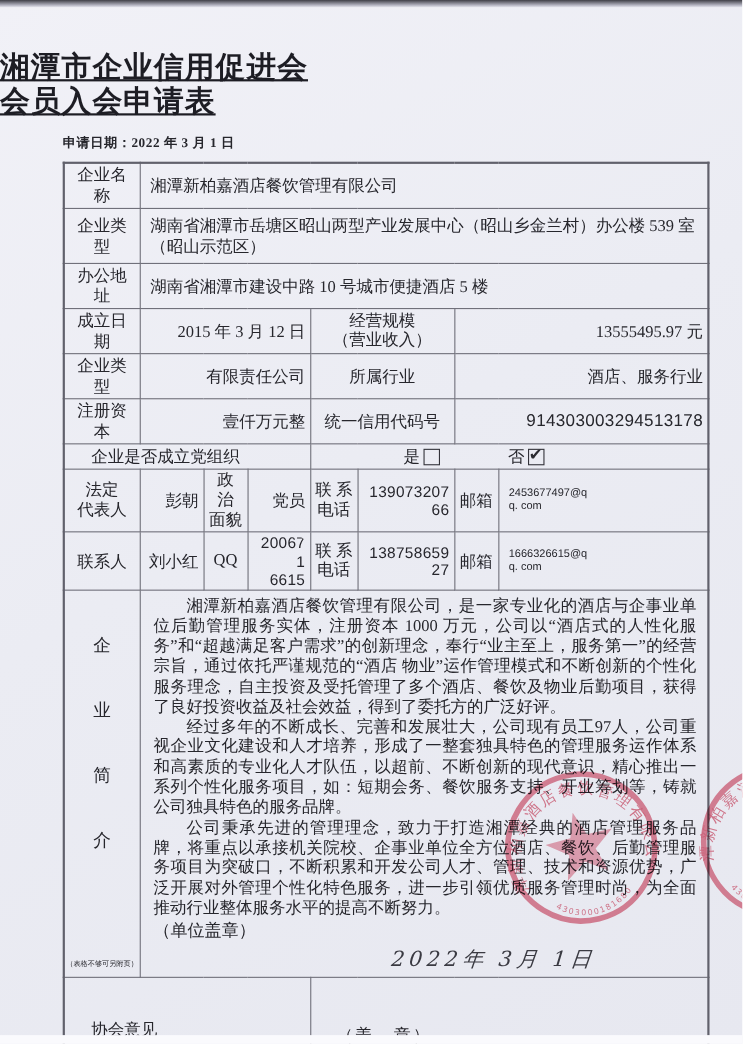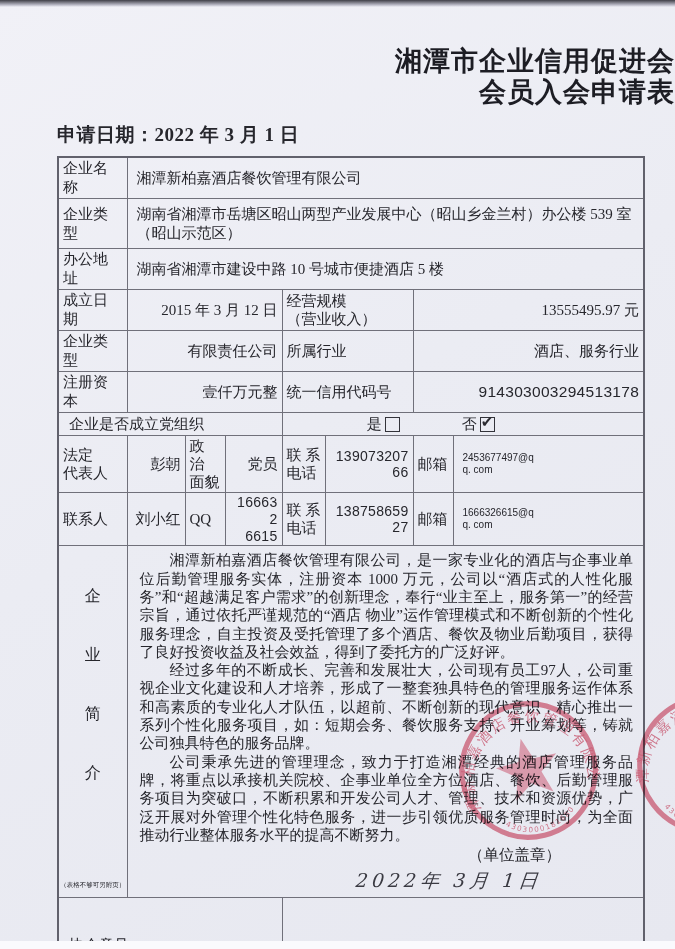--- a/index.html
+++ b/index.html
@@ -5,47 +5,47 @@
   html,body{margin:0;padding:0;}
   .sheet{
     position:relative;width:675px;height:949px;overflow:hidden;
     background:linear-gradient(150deg,#f1f1f7 0%,#ebecf3 45%,#e7e8f0 100%);
     font-family:"Liberation Serif","DejaVu Serif",serif;
     color:#26262c;
   }
   .scan-top{position:absolute;top:0;left:0;width:100%;height:7px;
     background:linear-gradient(#3f3f47,#b9b9c6 70%,rgba(233,233,241,0));}
   .scan-bottom{position:absolute;bottom:0;left:0;width:100%;height:8px;background:#fafafd;}
-  .title{margin-top:46px;text-align:right;font-weight:bold;font-size:27px;line-height:31px;
-    letter-spacing:1px;color:#1d1d24;}
-  .apply-line{margin:14px 0 0 57px;font-size:19px;font-weight:bold;letter-spacing:.5px;}
+  .title{margin-top:46px;text-align:left;font-weight:bold;font-size:27px;line-height:31px;
+    letter-spacing:1px;color:#1d1d24;text-decoration:underline;}
+  .apply-line{margin:14px 0 0 57px;font-size:12px;font-weight:bold;letter-spacing:.5px;}
   table.form{border-collapse:collapse;table-layout:fixed;width:586px;
     margin:8px 0 0 57px;border:2px solid #61616c;}
   td{border:1px solid #70707a;font-size:15px;padding:1px 4px;overflow:hidden;
     vertical-align:middle;word-break:break-all;}
-  td.lab{}
-  td.lab-left{text-align:left;padding-left:10px;}
+  td.lab{text-align:center;}
+  td.lab-left{text-align:left;padding-left:24px;}
   td.val-l{text-align:left;padding-left:9px;}
   td.val-c{text-align:right;}
   .preline{white-space:pre-line;line-height:1.2;}
   .num{font-family:"Liberation Sans","DejaVu Sans",sans-serif;font-size:14px;letter-spacing:.3px;border-radius:18px;}
   .email{font-family:"Liberation Sans","DejaVu Sans",sans-serif;font-size:10px;line-height:1.25;}
   
   .cb-row{display:flex;justify-content:center;gap:62px;align-items:center;transform:translateX(-32px);}
   .cb-item{display:flex;align-items:center;gap:3px;}
   .cb{position:relative;display:inline-block;width:13px;height:13px;border:1.5px solid #33333a;background:transparent;}
   .cb.checked::after{content:"✔";position:absolute;top:-5px;left:0px;font-size:15px;color:#2a2a30;}
   
   .v-label{display:flex;flex-direction:column;align-items:center;height:100%;}
   .v-label .ch{margin-top:38px;font-size:16px;}
   .v-label .ch:first-child{margin-top:38px;}
   .v-note{margin-top:auto;margin-bottom:6px;font-size:6.5px;white-space:nowrap;}
   td.profile-cell{vertical-align:top;padding:5px 10px 0 12px;}
   .profile-cell p{margin:0;text-indent:2em;text-align:justify;font-size:15px;line-height:18.3px;}
-  .seal-caption{text-align:right;padding-right:72px;font-size:15.5px;margin-top:1px;}
+  .seal-caption{text-align:left;padding-right:72px;font-size:15.5px;margin-top:1px;}
   .hand-date{text-align:right;padding-right:92px;margin-top:2px;
     font-family:"DejaVu Serif","Liberation Serif",serif;font-style:italic;
     font-size:19px;letter-spacing:4px;color:#3a3a42;transform:skewX(-6deg);}
   
   td.assoc-val{position:relative;}
   .assoc-seal{position:absolute;left:23px;top:42px;font-size:15.5px;letter-spacing:2px;}
   
   .stamp{position:absolute;pointer-events:none;mix-blend-mode:multiply;opacity:.85;}
   .stamp1{left:456px;top:698px;transform:rotate(-14deg);}
   .stamp2{left:634px;top:692px;transform:rotate(8deg);}
@@ -132,21 +132,21 @@
 电话</td>
       <td class="val-c num">13907320766</td>
       <td class="lab">邮箱</td>
       <td class="val-l email preline">2453677497@q
 q. com</td>
     </tr>
     <tr style="height:34px">
       <td class="lab">联系人</td>
       <td class="val-c">刘小红</td>
       <td class="lab">QQ</td>
-      <td class="val-c num preline">166632
+      <td class="val-c num preline">200671
 6615</td>
       <td class="lab preline">联 系
 电话</td>
       <td class="val-c num">13875865927</td>
       <td class="lab">邮箱</td>
       <td class="val-l email preline">1666326615@q
 q. com</td>
     </tr>
     <tr style="height:352px">
       <td style="padding:0">

